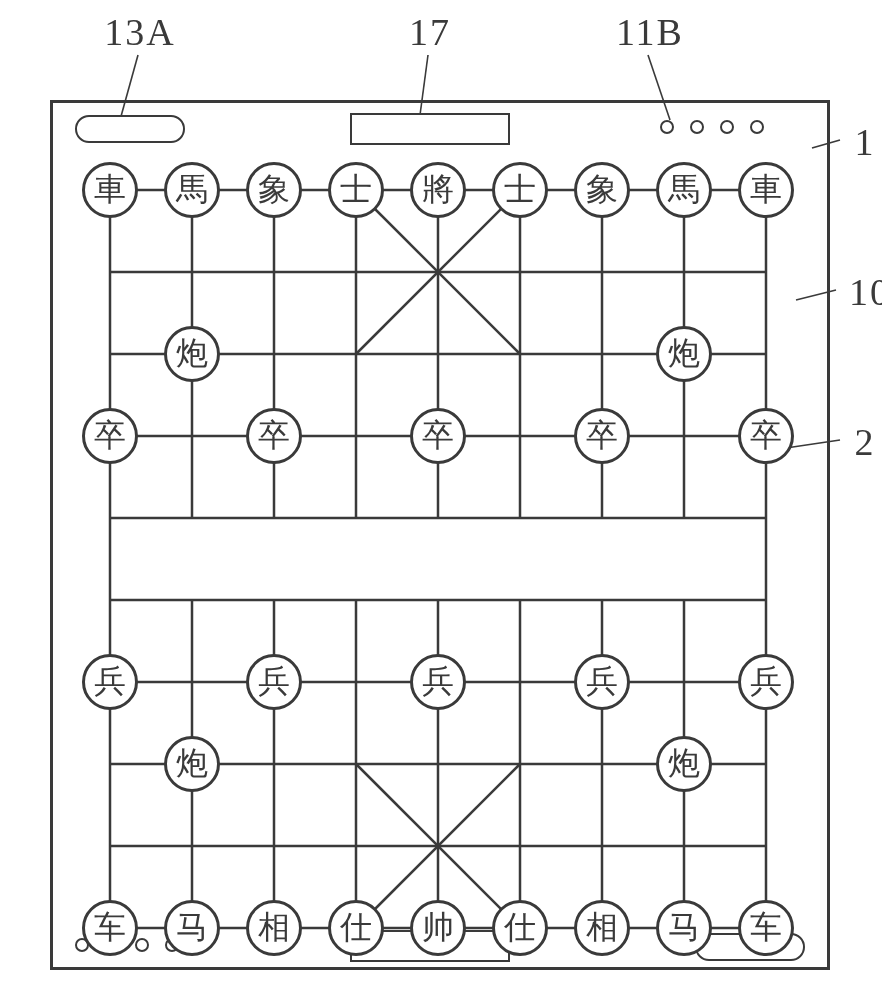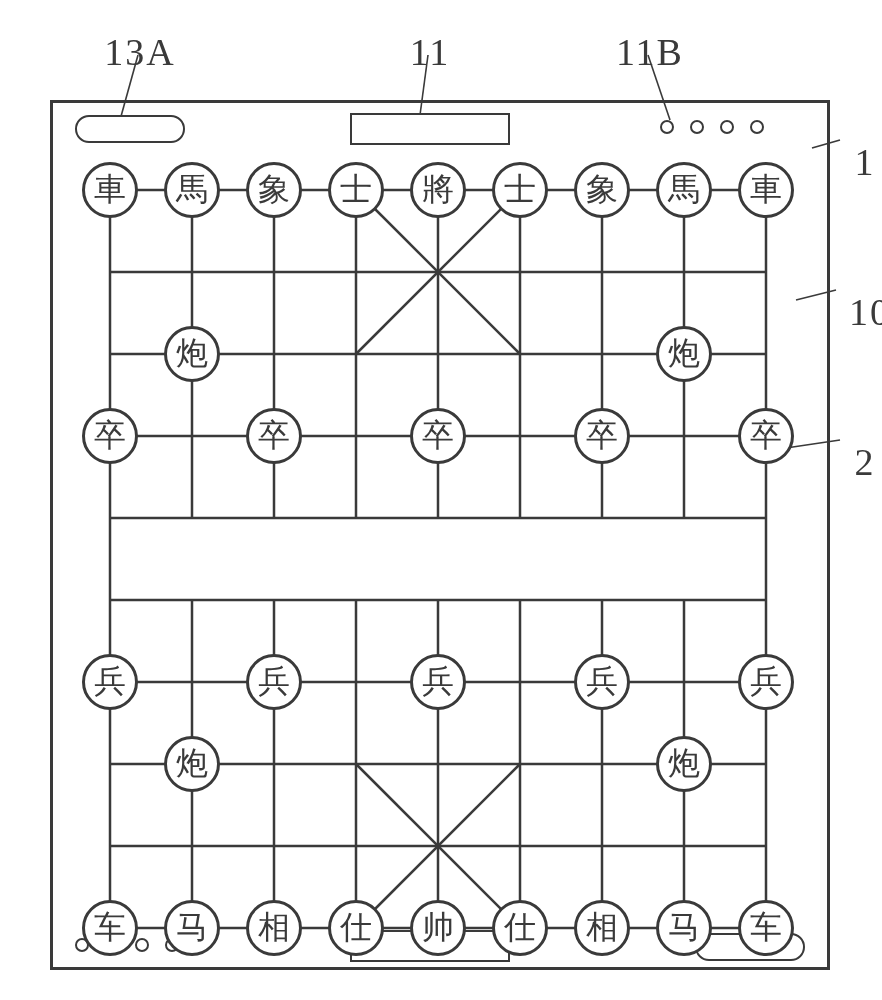--- a/index.html
+++ b/index.html
@@ -9,21 +9,20 @@
     position: relative;
     background: #fff;
     font-family: "SimSun", "Noto Serif CJK", serif;
   }
   .abs { position: absolute; }
   .callout-label {
     font-size: 38px;
     text-align: center;
     color: #3a3a3a;
     letter-spacing: 2px;
-    margin-top: 20px;
   }
   .enclosure {
     border: 3px solid #3a3a3a;
   }
   .pill {
     border: 2px solid #3a3a3a;
     border-radius: 14px;
     background: #fff;
   }
   .disp {
@@ -51,21 +50,21 @@
     transform: translate(-28px, -28px);
     cursor: pointer;
   }
   svg line, svg path { stroke: #3a3a3a; stroke-width: 2.5; fill: none; }
   svg .thin { stroke-width: 1.6; }
 </style>
 </head>
 <body>
 
 <div class="abs callout-label" style="left:90px; top:10px; width:100px;">13A</div>
-<div class="abs callout-label" style="left:400px; top:10px; width:60px;">11</div>
+<div class="abs callout-label" style="left:400px; top:10px; width:60px;">17</div>
 <div class="abs callout-label" style="left:600px; top:10px; width:100px;">11B</div>
 
 <div class="abs callout-label" style="left:845px; top:120px; width:40px;">1</div>
 <div class="abs callout-label" style="left:840px; top:270px; width:60px;">10</div>
 <div class="abs callout-label" style="left:845px; top:420px; width:40px;">2</div>
 
 <svg class="abs" style="left:0;top:0;" width="882" height="1000">
   <line class="thin" x1="138" y1="55" x2="120" y2="120"></line>
   <line class="thin" x1="428" y1="55" x2="420" y2="115"></line>
   <line class="thin" x1="648" y1="55" x2="670" y2="120"></line>

